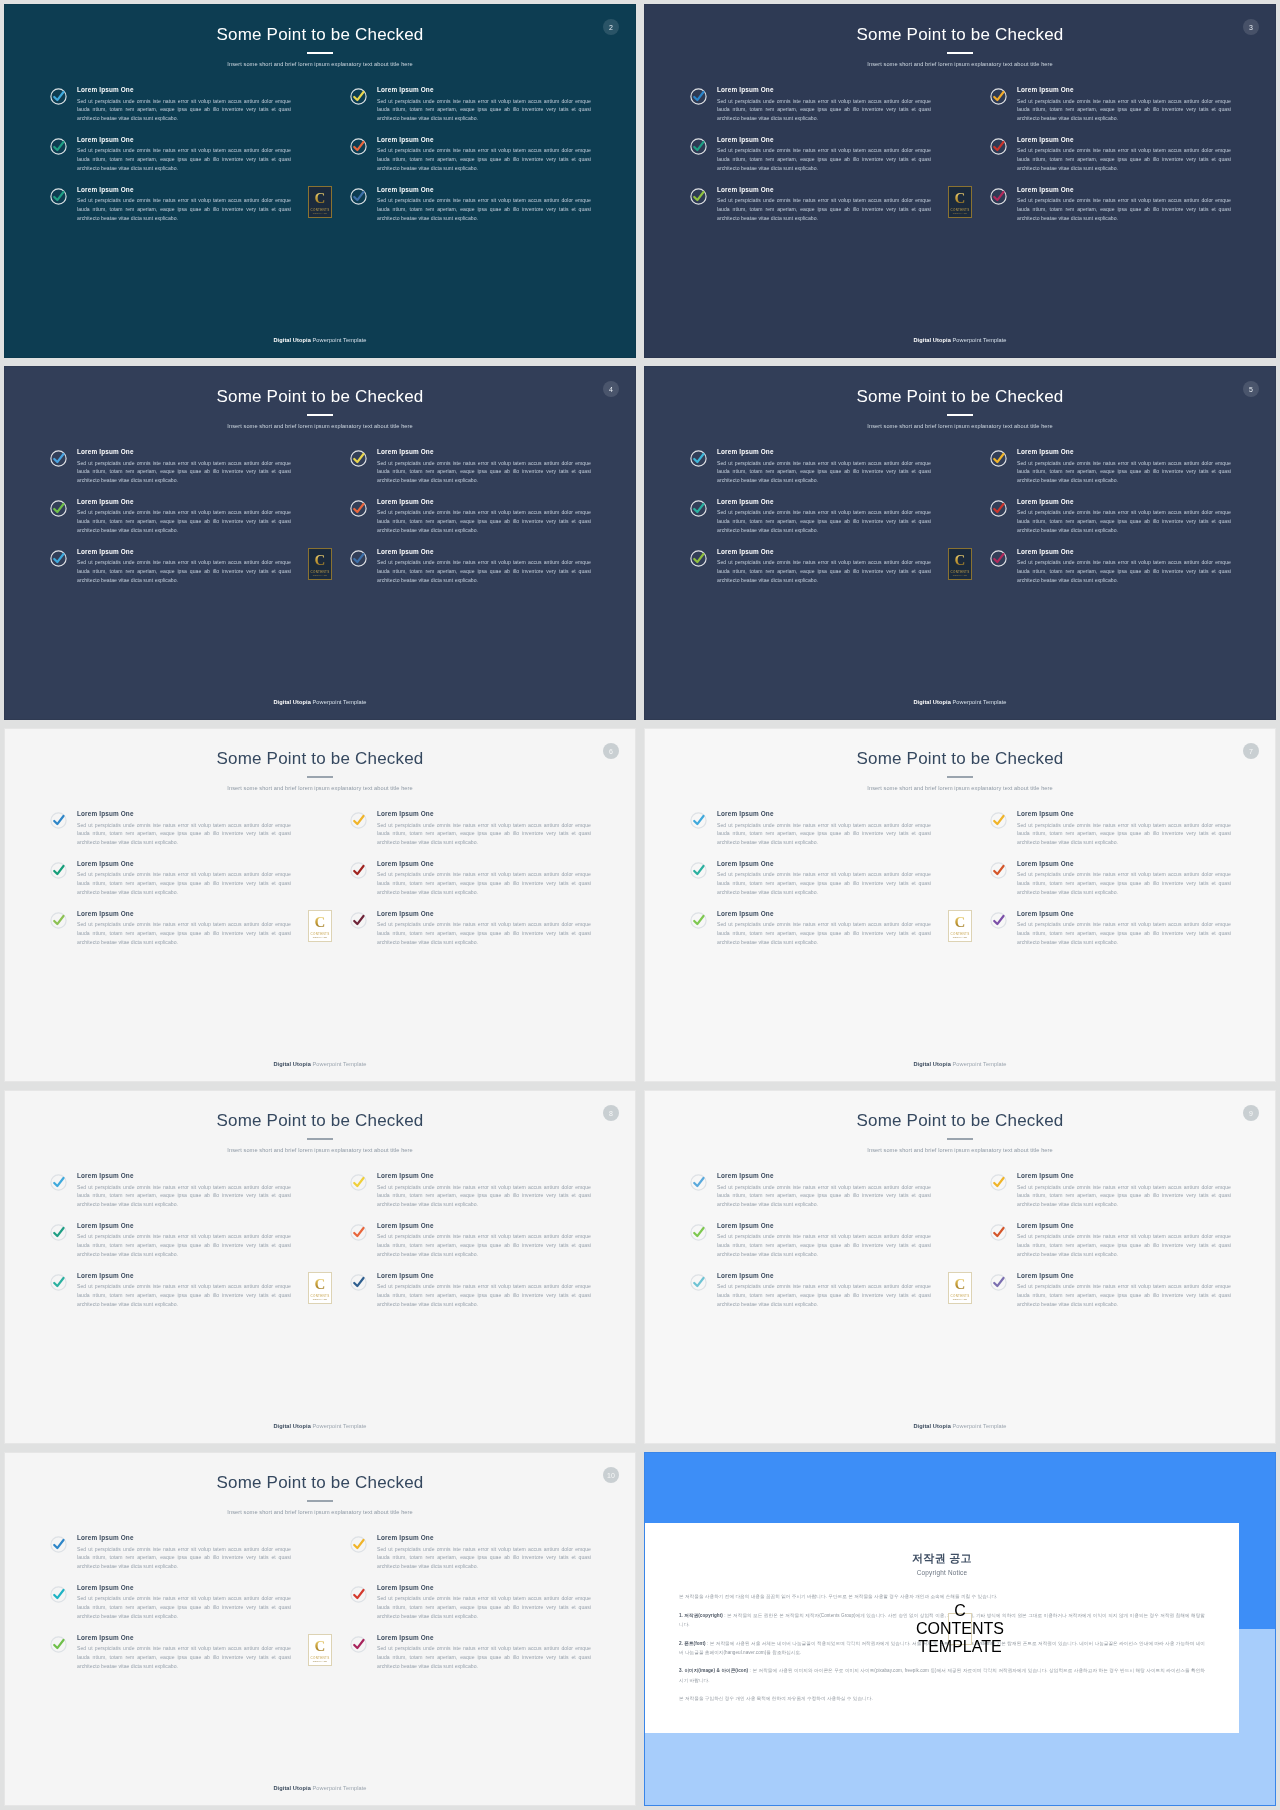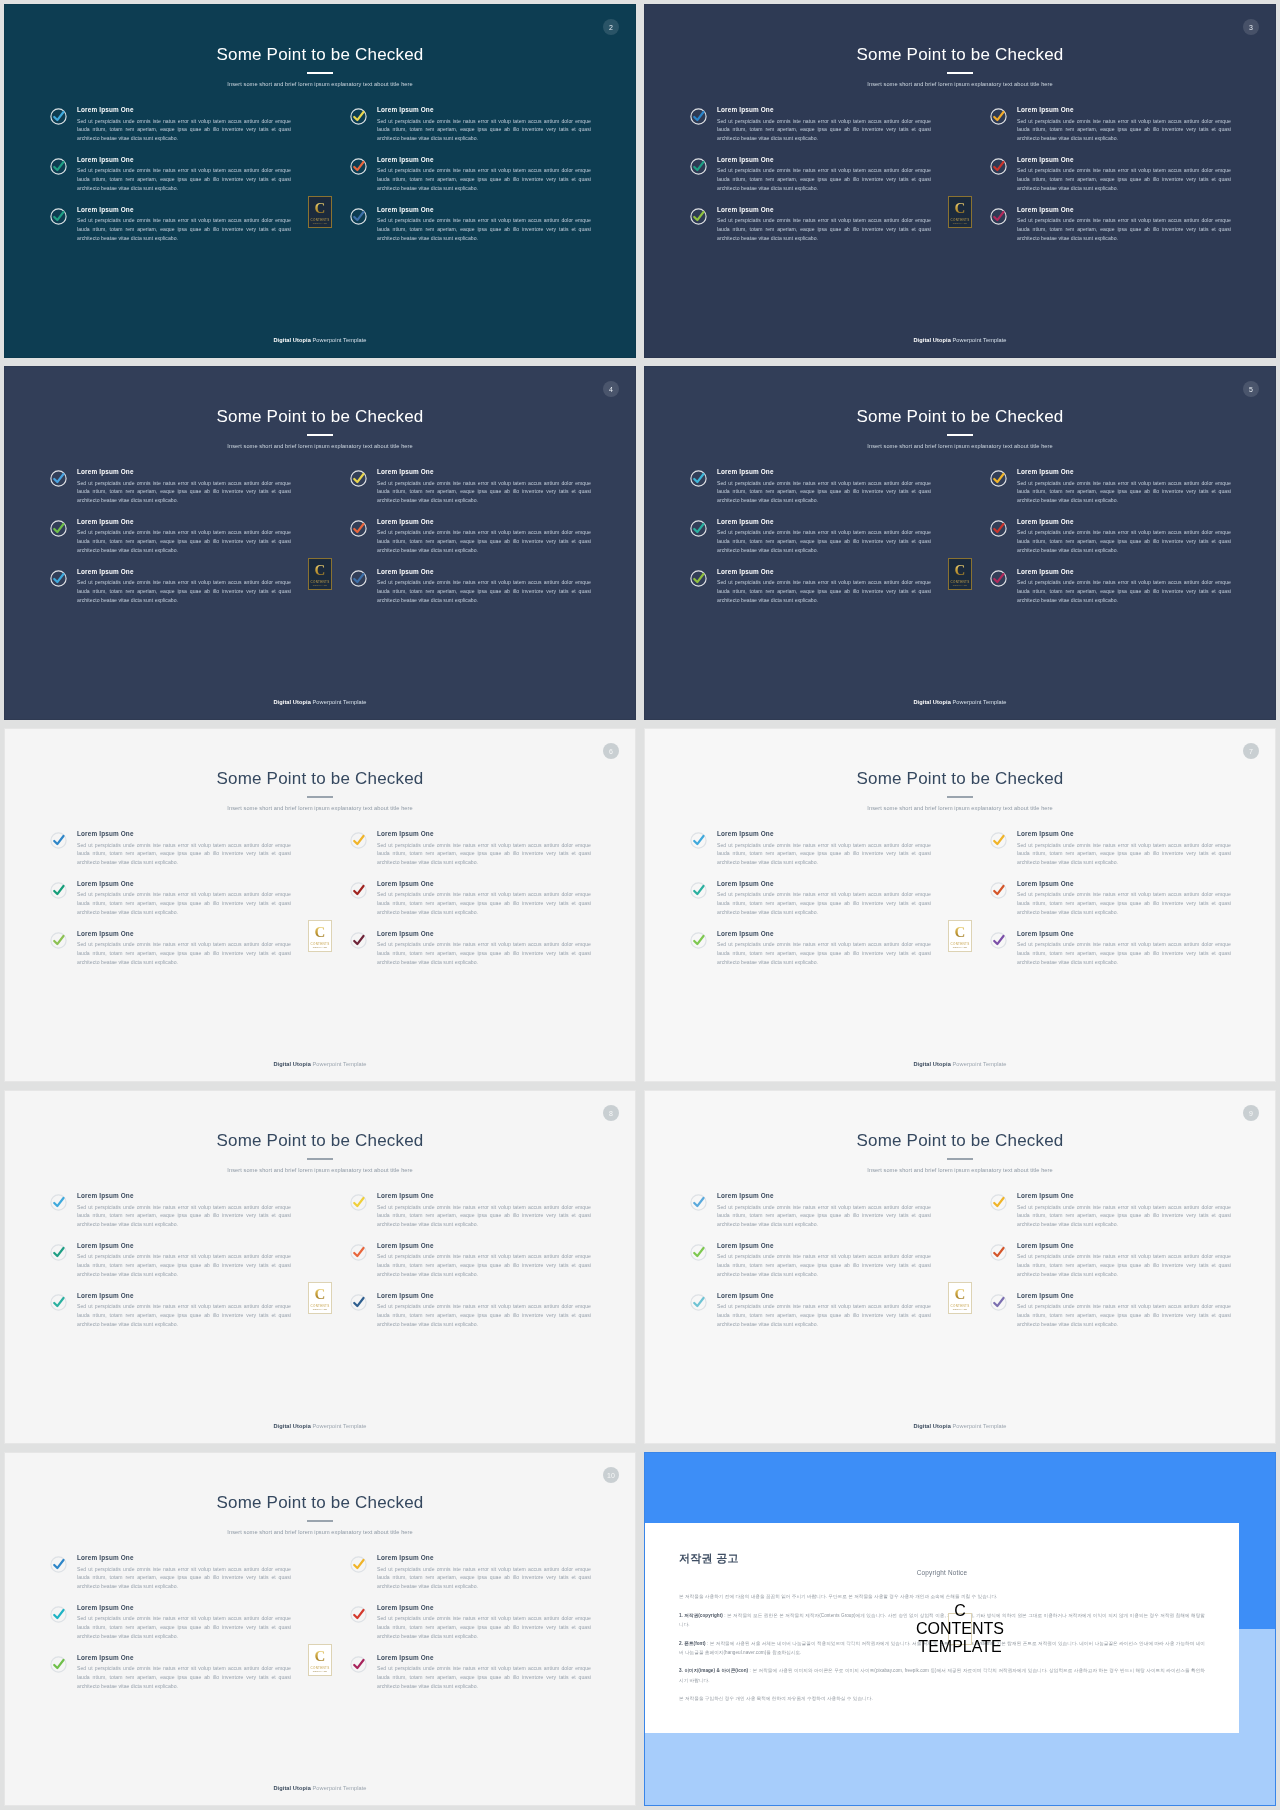--- a/index.html
+++ b/index.html
@@ -32,21 +32,21 @@
     position:absolute; top:14px; right:16px;
     width:16px; height:16px; border-radius:50%;
     display:flex; align-items:center; justify-content:center;
     font-size:7px; letter-spacing:0;
     z-index:4;
   }
   .dark .badge { background:rgba(255,255,255,0.12); color:#e8edf2; }
   .light .badge { background:#c9cfd2; color:#f6f7f7; }
 
   
-  .s-head { text-align:center; padding-top:40px; }
+  .s-head { text-align:center; padding-top:20px; }
   .s-title {
     font-size:17px; font-weight:400; letter-spacing:.2px;
     line-height:1.15;
   }
   .dark .s-title { color:#ffffff; }
   .light .s-title { color:#35485f; }
   .s-rule {
     width:26px; height:2px; margin:7px auto 7px;
   }
   .dark .s-rule { background:#ffffff; }
@@ -133,21 +133,21 @@
   }
   .cp-card {
     position:relative; z-index:2;
     background:#ffffff;
     width:calc(100% - 36px);
     margin:14px 0 16px 0;
     padding:28px 34px 20px 34px;
     color:#5d6670;
   }
   .cp-h1 {
-    font-size:11px; font-weight:700;
+    text-align:center; font-size:11px; font-weight:700;
     color:#3f4e63; letter-spacing:.3px;
   }
   .cp-h2 {
     text-align:center; font-size:6.4px; color:#6b7480;
     margin-top:3px; margin-bottom:16px; letter-spacing:.2px;
   }
   .cp-p {
     font-size:4.6px; line-height:2.05; text-align:justify;
     color:#8d949c; margin-bottom:9px; letter-spacing:.05px;
   }

